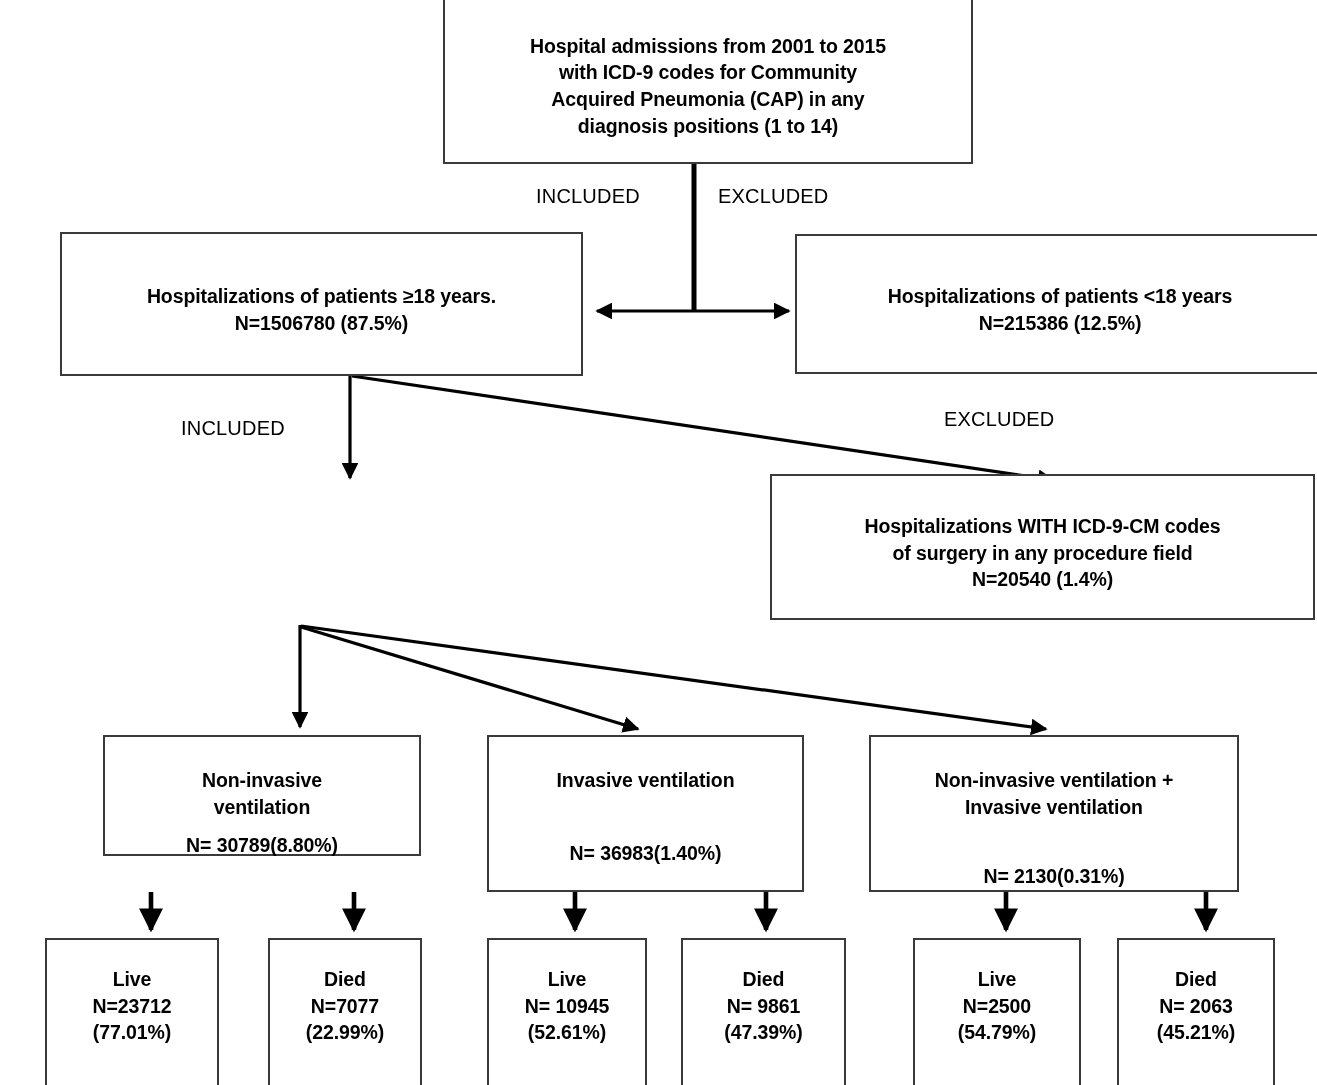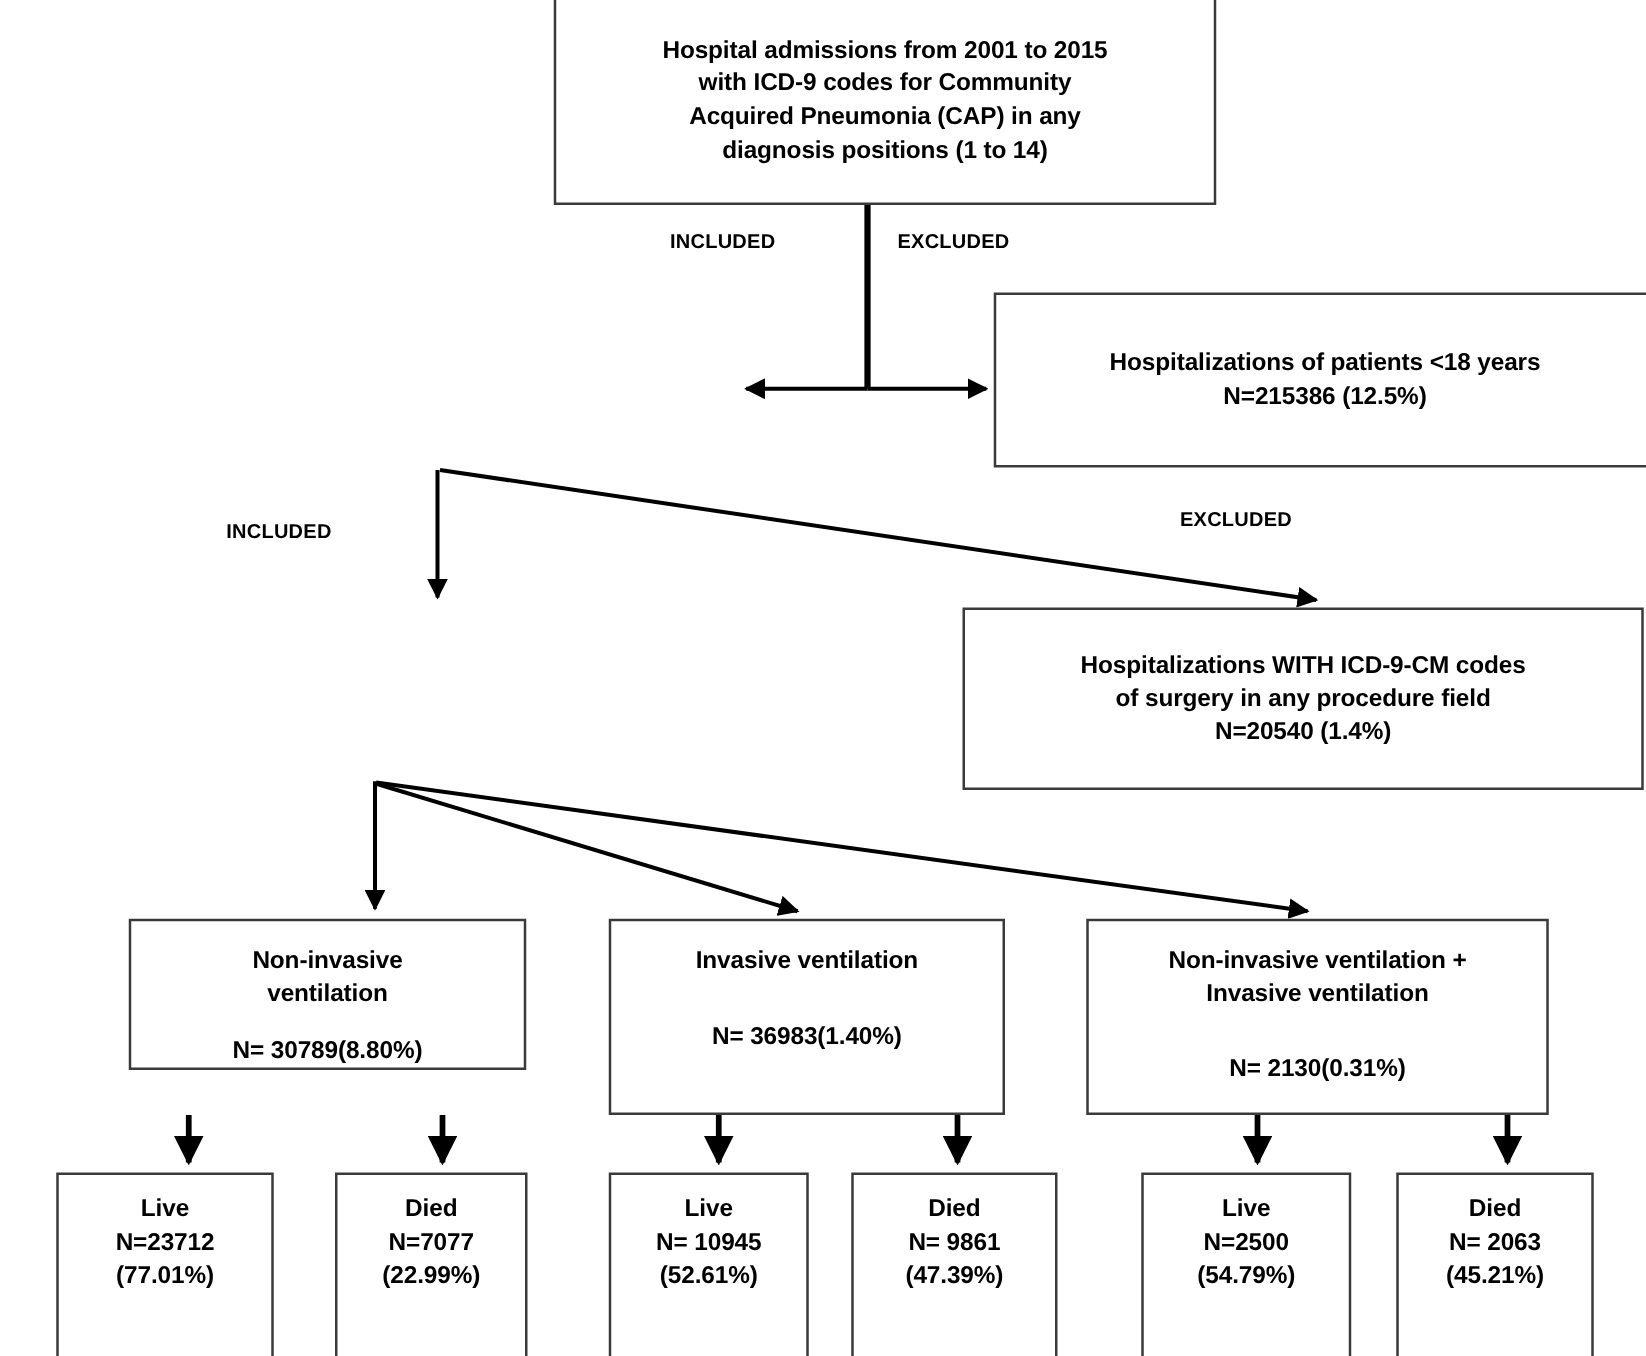--- a/index.html
+++ b/index.html
@@ -34,35 +34,36 @@
     align-items: center;
     text-align: center;
     font-size: 19.5px;
     line-height: 1.36;
     font-weight: 700;
     letter-spacing: -0.1px;
     z-index: 2;
   }
   .node .txt {
     white-space: pre-line;
+    margin-top: 12px;
   }
   .edge-label {
     position: absolute;
-    font-size: 16px;
-    font-weight: 700;
+    font-size: 20px;
+    font-weight: 400;
     letter-spacing: 0.2px;
     white-space: nowrap;
     z-index: 3;
   }
   
   #node-root      { left: 443px;  top: -4px;   width: 530px; height: 168px; justify-content: center; padding: 0 10px; }
   #node-adults    { left: 60px;   top: 232px;  width: 523px; height: 144px; justify-content: center; padding: 0 10px; }
   #node-minors    { left: 795px;  top: 234px;  width: 530px; height: 140px; justify-content: center; padding: 0 10px; }
   #node-nosurg    { left: -1px;   top: 486px;  width: 586px; height: 139px; justify-content: center; padding: 0 10px; }
-  #node-surg      { left: 770px;  top: 486px;  width: 545px; height: 146px; justify-content: center; padding: 0 10px; }
+  #node-surg      { left: 770px;  top: 474px;  width: 545px; height: 146px; justify-content: center; padding: 0 10px; }
   #node-niv       { left: 103px;  top: 735px;  width: 318px; height: 121px; justify-content: flex-start; padding: 18px 8px 0; }
   #node-iv        { left: 487px;  top: 735px;  width: 317px; height: 157px; justify-content: flex-start; padding: 18px 8px 0; }
   #node-nivplusiv { left: 869px;  top: 735px;  width: 370px; height: 157px; justify-content: flex-start; padding: 18px 8px 0; }
   #node-niv-live  { left: 45px;   top: 938px;  width: 174px; height: 152px; justify-content: flex-start; padding: 14px 4px 0; }
   #node-niv-died  { left: 268px;  top: 938px;  width: 154px; height: 152px; justify-content: flex-start; padding: 14px 4px 0; }
   #node-iv-live   { left: 487px;  top: 938px;  width: 160px; height: 152px; justify-content: flex-start; padding: 14px 4px 0; }
   #node-iv-died   { left: 681px;  top: 938px;  width: 165px; height: 152px; justify-content: flex-start; padding: 14px 4px 0; }
   #node-both-live { left: 913px;  top: 938px;  width: 168px; height: 152px; justify-content: flex-start; padding: 14px 4px 0; }
   #node-both-died { left: 1117px; top: 938px;  width: 158px; height: 152px; justify-content: flex-start; padding: 14px 4px 0; }
   
@@ -137,20 +138,24 @@
   <div class="node" id="node-root">
     <span class="txt">Hospital admissions from 2001 to 2015
 with ICD-9 codes for Community
 Acquired Pneumonia (CAP) in any
 diagnosis positions (1 to 14)</span>
   </div>
 
   <div class="edge-label" id="lbl-included-1">INCLUDED</div>
   <div class="edge-label" id="lbl-excluded-1">EXCLUDED</div>
 
+  <div class="node" id="node-adults">
+    <span class="txt">Hospitalizations of patients ≥18 years.
+N=1506780 (87.5%)</span>
+  </div>
   <div class="node" id="node-minors">
     <span class="txt">Hospitalizations of patients &lt;18 years
 N=215386 (12.5%)</span>
   </div>
 
   <div class="edge-label" id="lbl-included-2">INCLUDED</div>
   <div class="edge-label" id="lbl-excluded-2">EXCLUDED</div>
 
   <div class="node" id="node-surg">
     <span class="txt">Hospitalizations WITH ICD-9-CM codes

